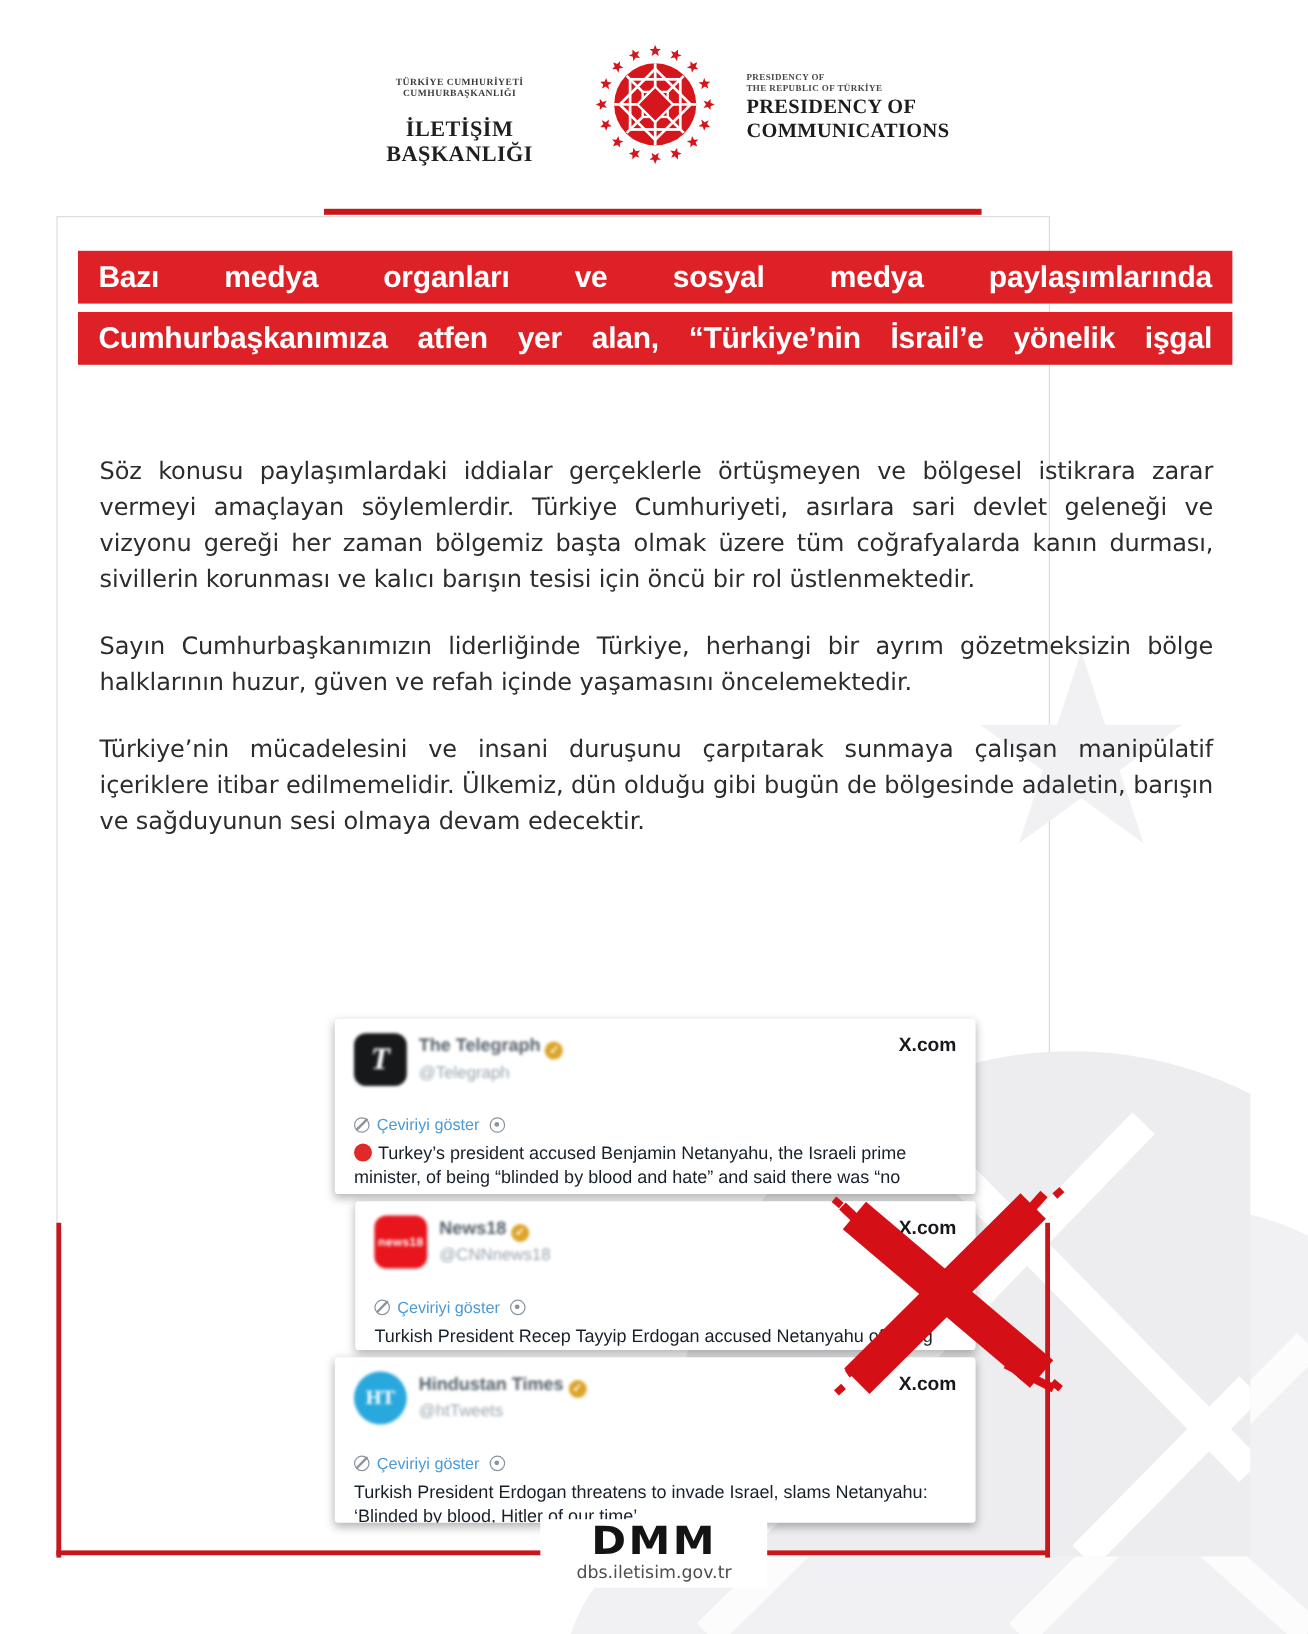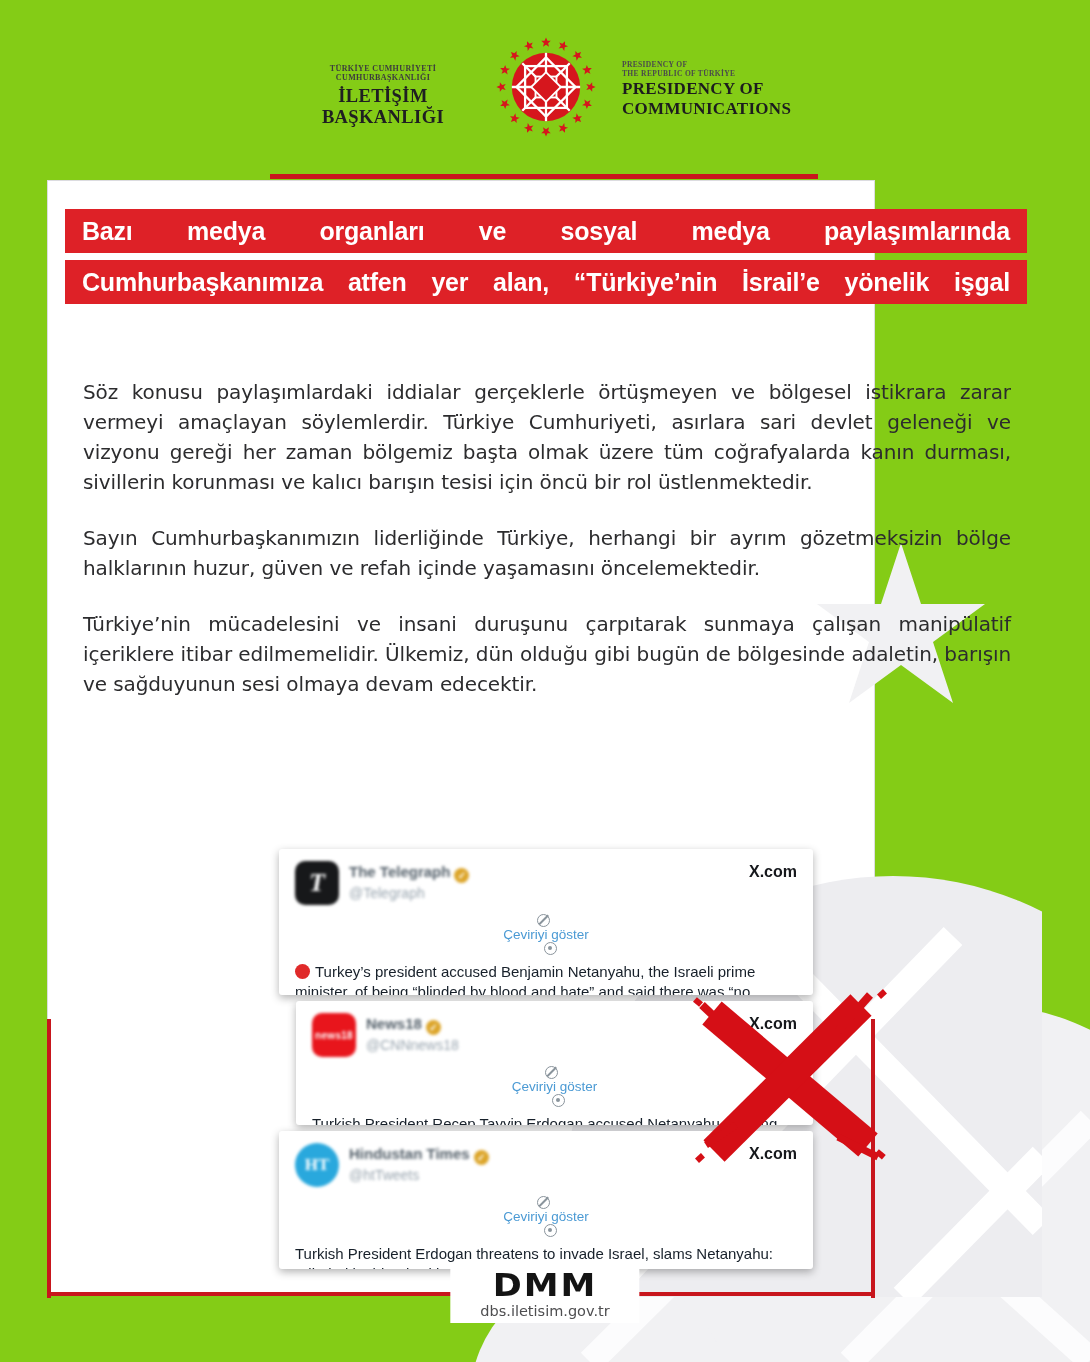--- a/index.html
+++ b/index.html
@@ -1,24 +1,24 @@
 <!DOCTYPE html>
 <html><head>
 <meta charset="utf-8">
 <style>
   html,body{margin:0;padding:0;background:#e9e9ea;}
-  #page{position:relative;width:1090px;height:1362px;background:#84cc16;overflow:hidden;
+  #page{position:relative;width:1090px;height:1362px;background:#ffffff;overflow:hidden;
         font-family:"DejaVu Sans",sans-serif;margin:0 auto;}
 
   
   .hdr-left{position:absolute;left:283px;top:64px;width:200px;text-align:center;z-index:2;}
   .hdr-left .small{font-family:"Liberation Serif",serif;font-weight:bold;font-size:8px;
         letter-spacing:.4px;color:#3c3c3e;}
   .hdr-left .big{font-family:"Liberation Serif",serif;font-weight:bold;font-size:18.5px;
-        letter-spacing:.4px;color:#1f1f21;margin-top:4px;}
+        letter-spacing:.4px;color:#1f1f21;margin-top:16px;}
   .emblem{position:absolute;left:489px;top:28px;z-index:2;}
   .hdr-right{position:absolute;left:622px;top:60px;width:220px;text-align:left;z-index:2;}
   .hdr-right .tiny{font-family:"Liberation Serif",serif;font-weight:bold;font-size:7.5px;
         letter-spacing:.35px;color:#4a4a4c;line-height:9px;}
   .hdr-right .big{font-family:"Liberation Serif",serif;font-weight:bold;font-size:17px;
         letter-spacing:.3px;color:#1c1c1e;line-height:19px;margin-top:1px;}
 
   .top-red-line{position:absolute;left:270px;top:174px;width:548px;height:5px;background:#c8161d;z-index:3;}
 
   
@@ -58,21 +58,21 @@
         font-style:italic;font-size:26px;}
   .av-n18{background:#e8151c;border-radius:10px;font-size:10px;letter-spacing:.3px;}
   .av-ht{background:#29a8dd;border-radius:50%;font-family:"Liberation Serif",serif;font-size:17px;}
   .t-names{margin-left:10px;padding-top:2px;}
   .t-name{font-size:15px;font-weight:bold;color:#54606a;}
   .badge{display:inline-block;width:15px;height:15px;border-radius:50%;background:#dca52a;
         color:#fff;font-size:10px;line-height:15px;text-align:center;vertical-align:-2px;margin-left:4px;}
   .badge::after{content:"✓";}
   .t-handle{font-size:14px;color:#9aa6b0;margin-top:2px;}
   .t-source{margin-left:auto;font-size:16px;font-weight:bold;color:#16181c;padding-top:2px;}
-  .t-translate{display:flex;align-items:center;margin-top:9px;font-size:13.5px;color:#4b9ad4;flex-direction:column;}
+  .t-translate{display:flex;align-items:center;margin-top:25px;font-size:13.5px;color:#4b9ad4;}
   .tr-icon{position:relative;width:13px;height:13px;border:1.5px solid #8a949c;border-radius:50%;
         box-sizing:border-box;margin-right:6px;}
   .tr-icon::after{content:"";position:absolute;left:-1px;top:4.2px;width:13px;height:1.5px;
         background:#8a949c;transform:rotate(-45deg);}
   .gear-icon{width:13px;height:13px;border:1.5px solid #8a949c;border-radius:50%;box-sizing:border-box;
         margin-left:8px;position:relative;}
   .gear-icon::after{content:"";position:absolute;left:3px;top:3px;width:4px;height:4px;
         border-radius:50%;background:#8a949c;}
   .t-text{margin-top:7px;font-size:15px;line-height:20px;color:#17202a;}
   .dot{display:inline-block;width:15px;height:15px;border-radius:50%;background:#e02a2a;

